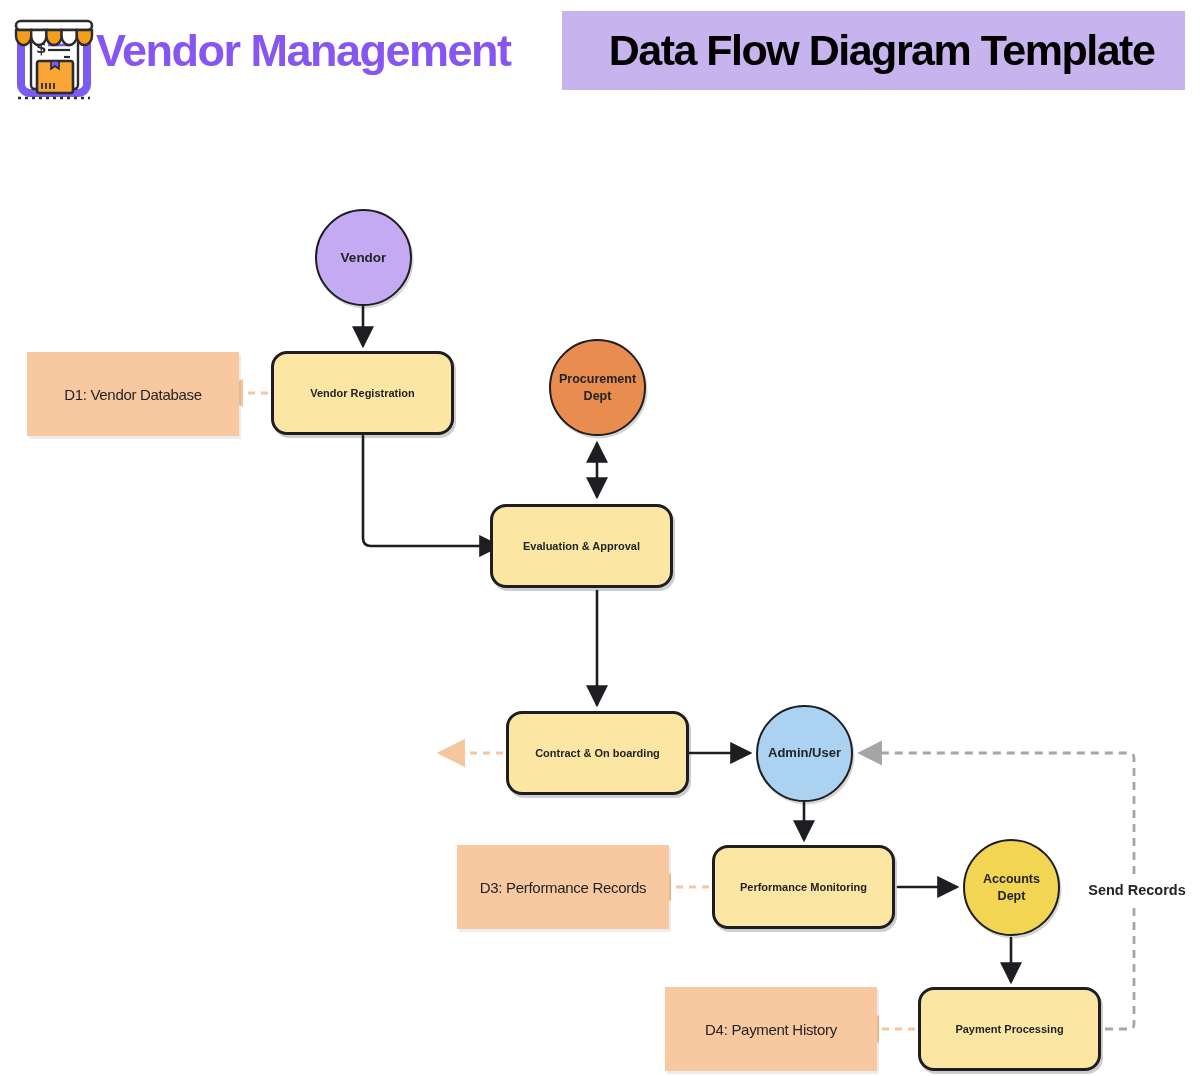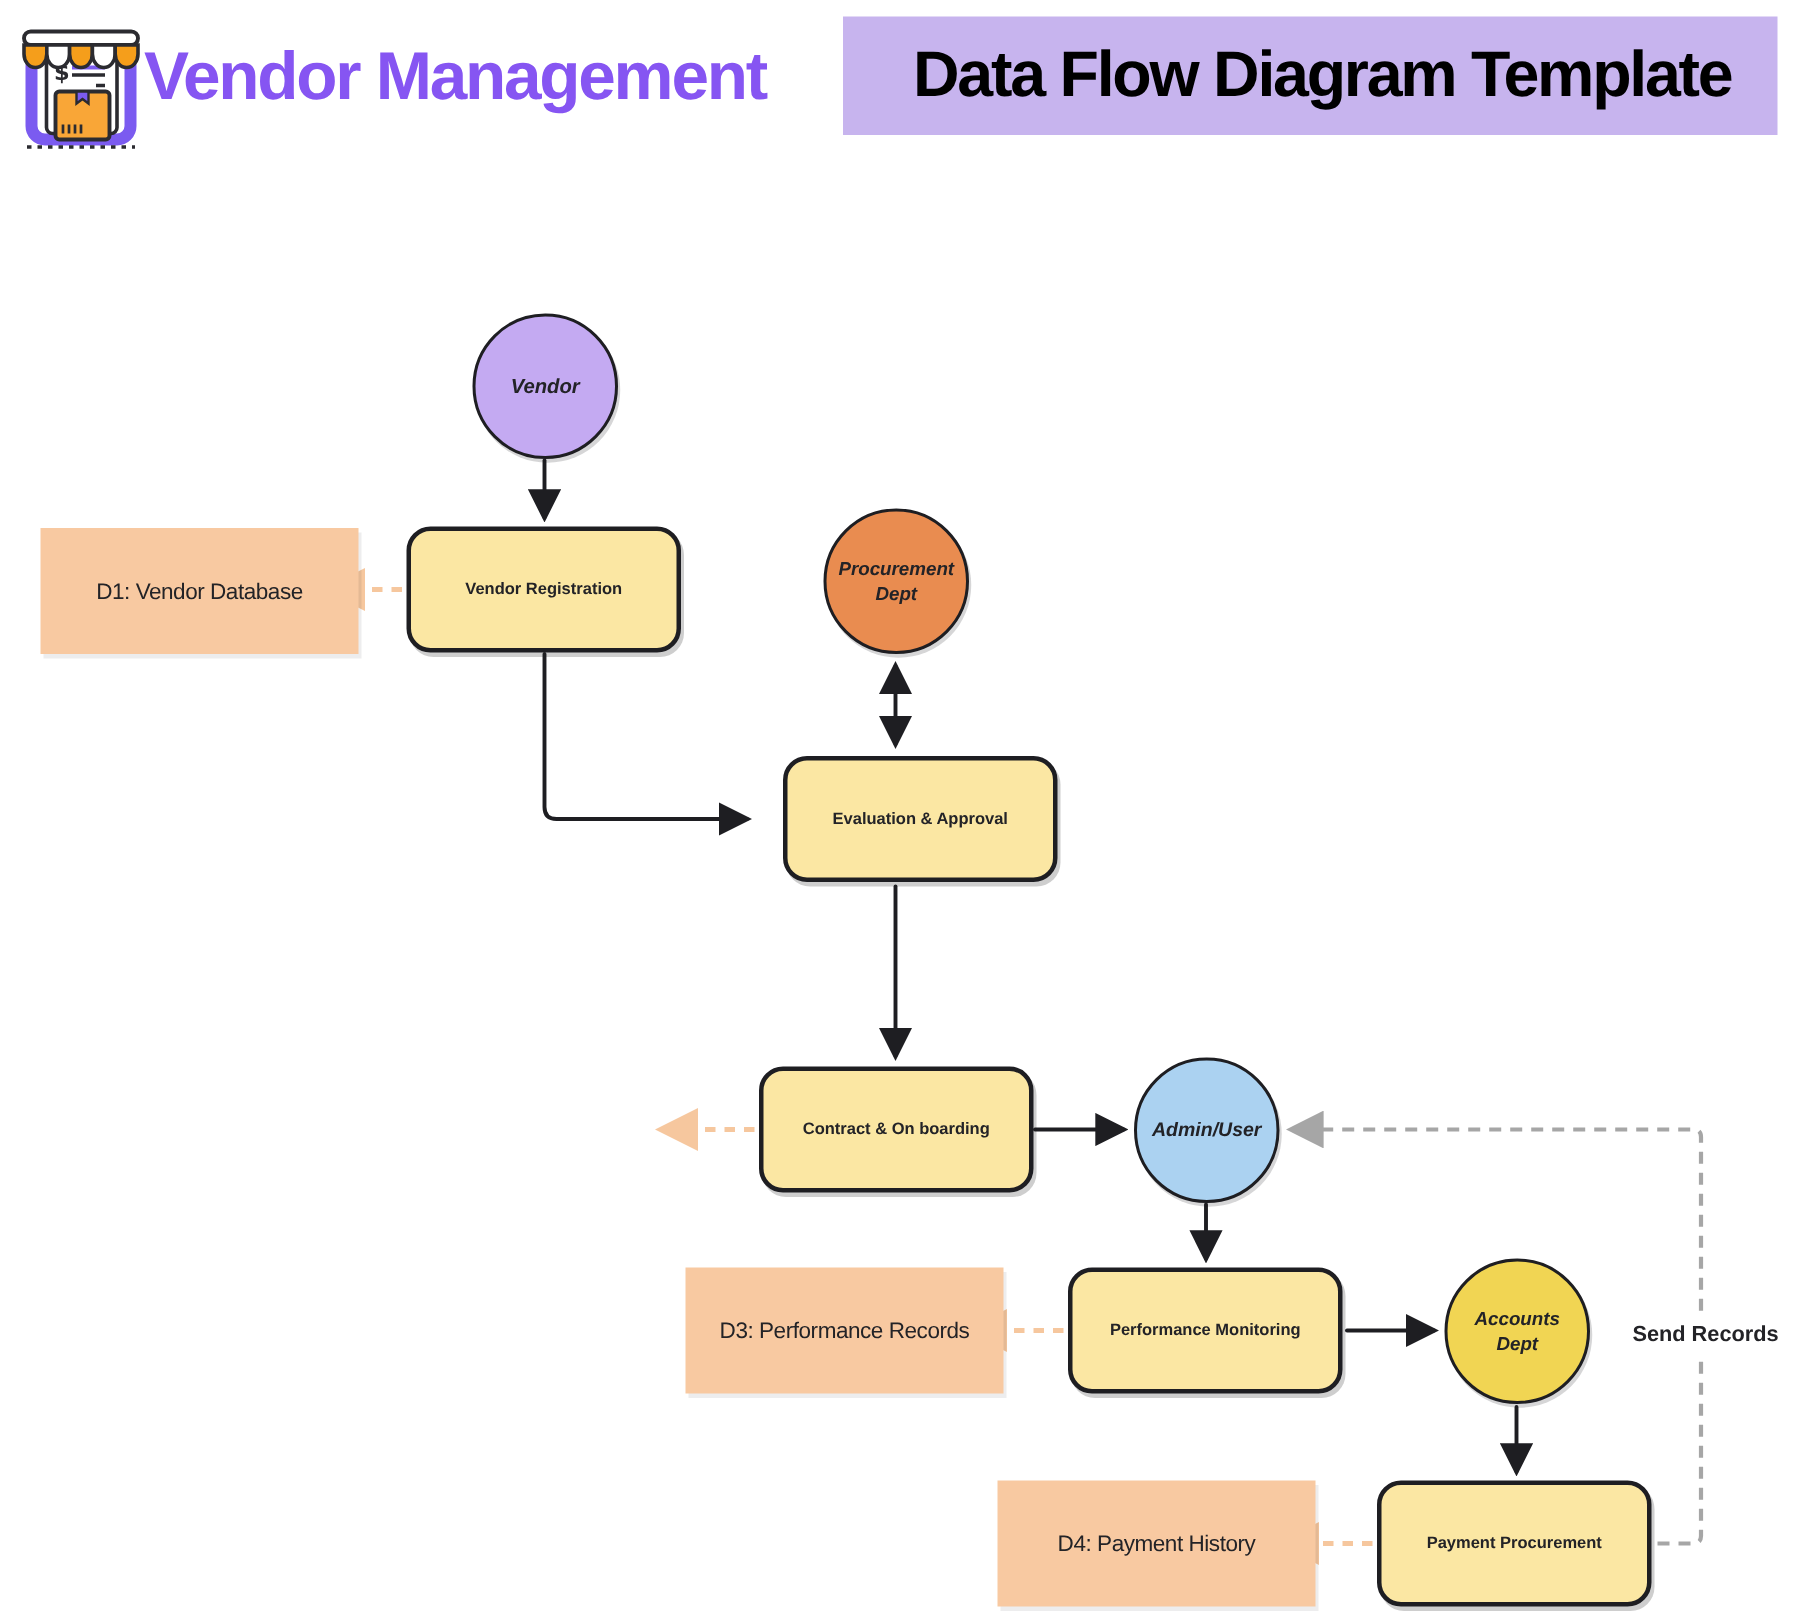--- a/index.html
+++ b/index.html
@@ -19,21 +19,21 @@
   
   .diagram { position: absolute; left: 0; top: 0; width: 1200px; height: 1076px; }
   .edges { position: absolute; left: 0; top: 0; width: 1200px; height: 1076px; }
 
   .node { position: absolute; display: flex; align-items: center; justify-content: center;
     text-align: center; color: #232327; }
   .node .node-label { display: block; }
 
   .circle-node { width: 97px; height: 97px; border-radius: 50%;
     border: 2.5px solid #1E1E22; font-size: 12.5px; font-weight: 600; line-height: 1.3;
-    padding: 8px; box-shadow: 1.5px 2.5px 0 rgba(30,30,34,0.18); font-style: italic; }
+    padding: 8px; box-shadow: 1.5px 2.5px 0 rgba(30,30,34,0.18); }
 
   .process-node { width: 183px; height: 84px; border-radius: 16px;
     border: 3px solid #1E1E22; font-size: 11px; font-weight: 600; white-space: nowrap;
     box-shadow: 2px 3px 0 rgba(30,30,34,0.22); }
 
   .datastore-node { width: 212px; height: 84px; font-size: 15px; font-weight: 400;
     letter-spacing: -0.3px; white-space: nowrap;
     box-shadow: 2px 3px 0 rgba(30,30,34,0.08); }
 
   .edge-label { position: absolute; left: 1092px; top: 877px; width: 90px; height: 26px;
@@ -131,34 +131,34 @@
   </div>
 
   <div class="node circle-node" style="left: 963px; top: 839px; background-color: rgb(241, 213, 83);">
     <span class="node-label">Accounts Dept</span>
   </div>
 
   <div class="node process-node" style="left: 271px; top: 351px; background-color: rgb(251, 231, 163);">
     <span class="node-label">Vendor Registration</span>
   </div>
 
-  <div class="node process-node" style="left: 522px; top: 504px; background-color: rgb(251, 231, 163);">
+  <div class="node process-node" style="left: 490px; top: 504px; background-color: rgb(251, 231, 163);">
     <span class="node-label">Evaluation &amp; Approval</span>
   </div>
 
   <div class="node process-node" style="left: 712px; top: 845px; background-color: rgb(251, 231, 163);">
     <span class="node-label">Performance Monitoring</span>
   </div>
 
   <div class="node process-node" style="left: 506px; top: 711px; background-color: rgb(251, 231, 163);">
     <span class="node-label">Contract &amp; On boarding</span>
   </div>
 
   <div class="node process-node" style="left: 918px; top: 987px; background-color: rgb(251, 231, 163);">
-    <span class="node-label">Payment Procurement</span>
+    <span class="node-label">Payment Processing</span>
   </div>
 
   <div class="node datastore-node" style="left: 27px; top: 352px; background-color: rgb(248, 201, 161);">
     <span class="node-label">D1: Vendor Database</span>
   </div>
 
 
   <div class="node datastore-node" style="left: 457px; top: 845px; background-color: rgb(248, 201, 161);">
     <span class="node-label">D3: Performance Records</span>
   </div>

